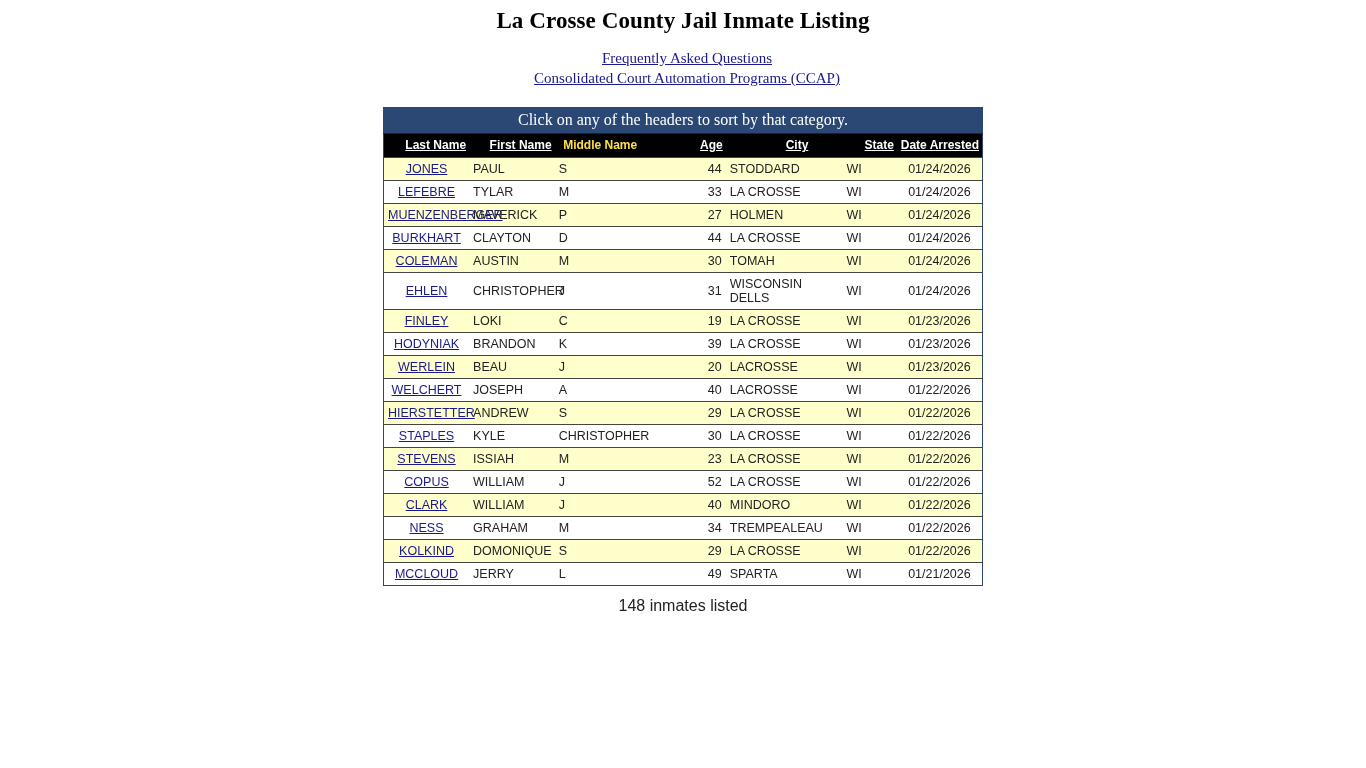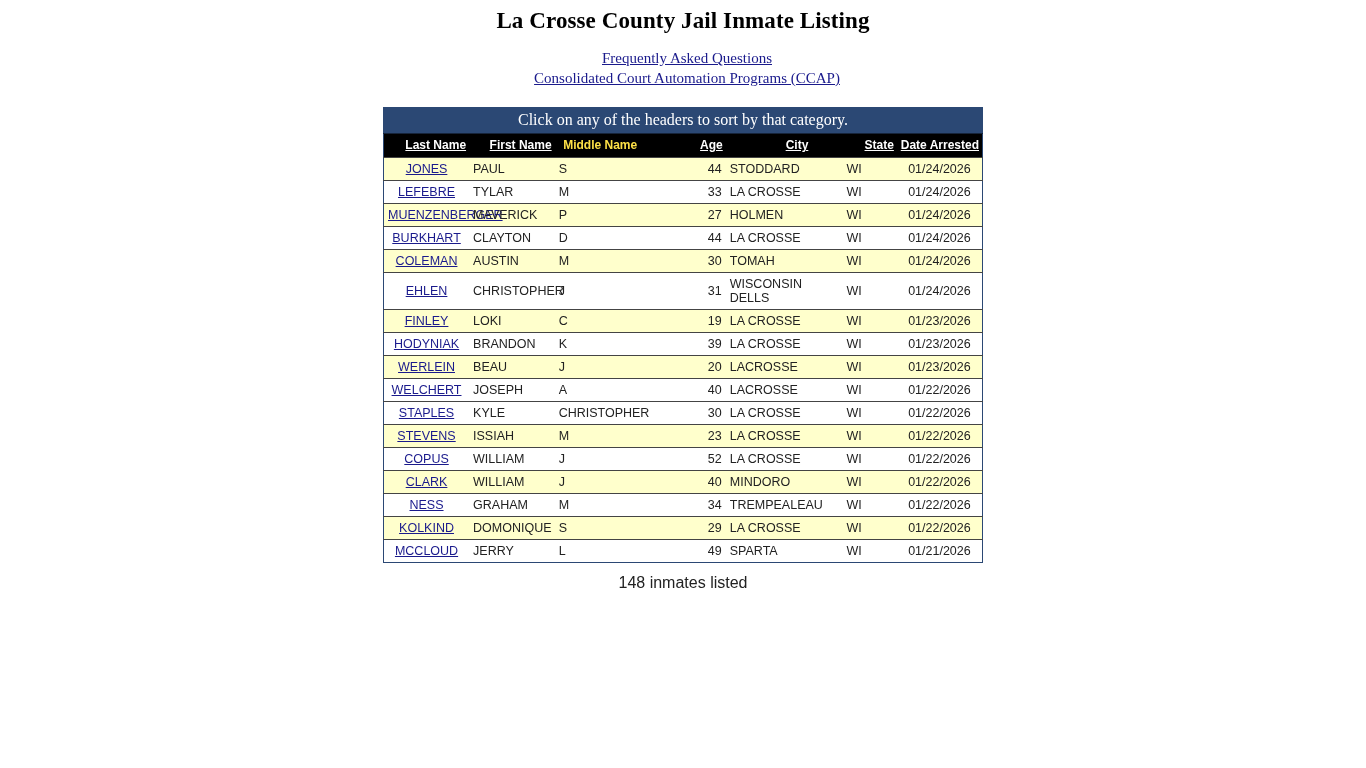--- a/index.html
+++ b/index.html
@@ -242,20 +242,29 @@
           </tr>
           <tr class="even">
             <td class="c-last"><a href="#">WELCHERT</a></td>
             <td class="c-first">JOSEPH</td>
             <td class="c-middle">A</td>
             <td class="c-age">40</td>
             <td class="c-city">LACROSSE</td>
             <td class="c-state">WI</td>
             <td class="c-date">01/22/2026</td>
           </tr>
+          <tr class="odd">
+            <td class="c-last"><a href="#">HIERSTETTER</a></td>
+            <td class="c-first">ANDREW</td>
+            <td class="c-middle">S</td>
+            <td class="c-age">29</td>
+            <td class="c-city">LA CROSSE</td>
+            <td class="c-state">WI</td>
+            <td class="c-date">01/22/2026</td>
+          </tr>
           <tr class="even">
             <td class="c-last"><a href="#">STAPLES</a></td>
             <td class="c-first">KYLE</td>
             <td class="c-middle">CHRISTOPHER</td>
             <td class="c-age">30</td>
             <td class="c-city">LA CROSSE</td>
             <td class="c-state">WI</td>
             <td class="c-date">01/22/2026</td>
           </tr>
           <tr class="odd">

